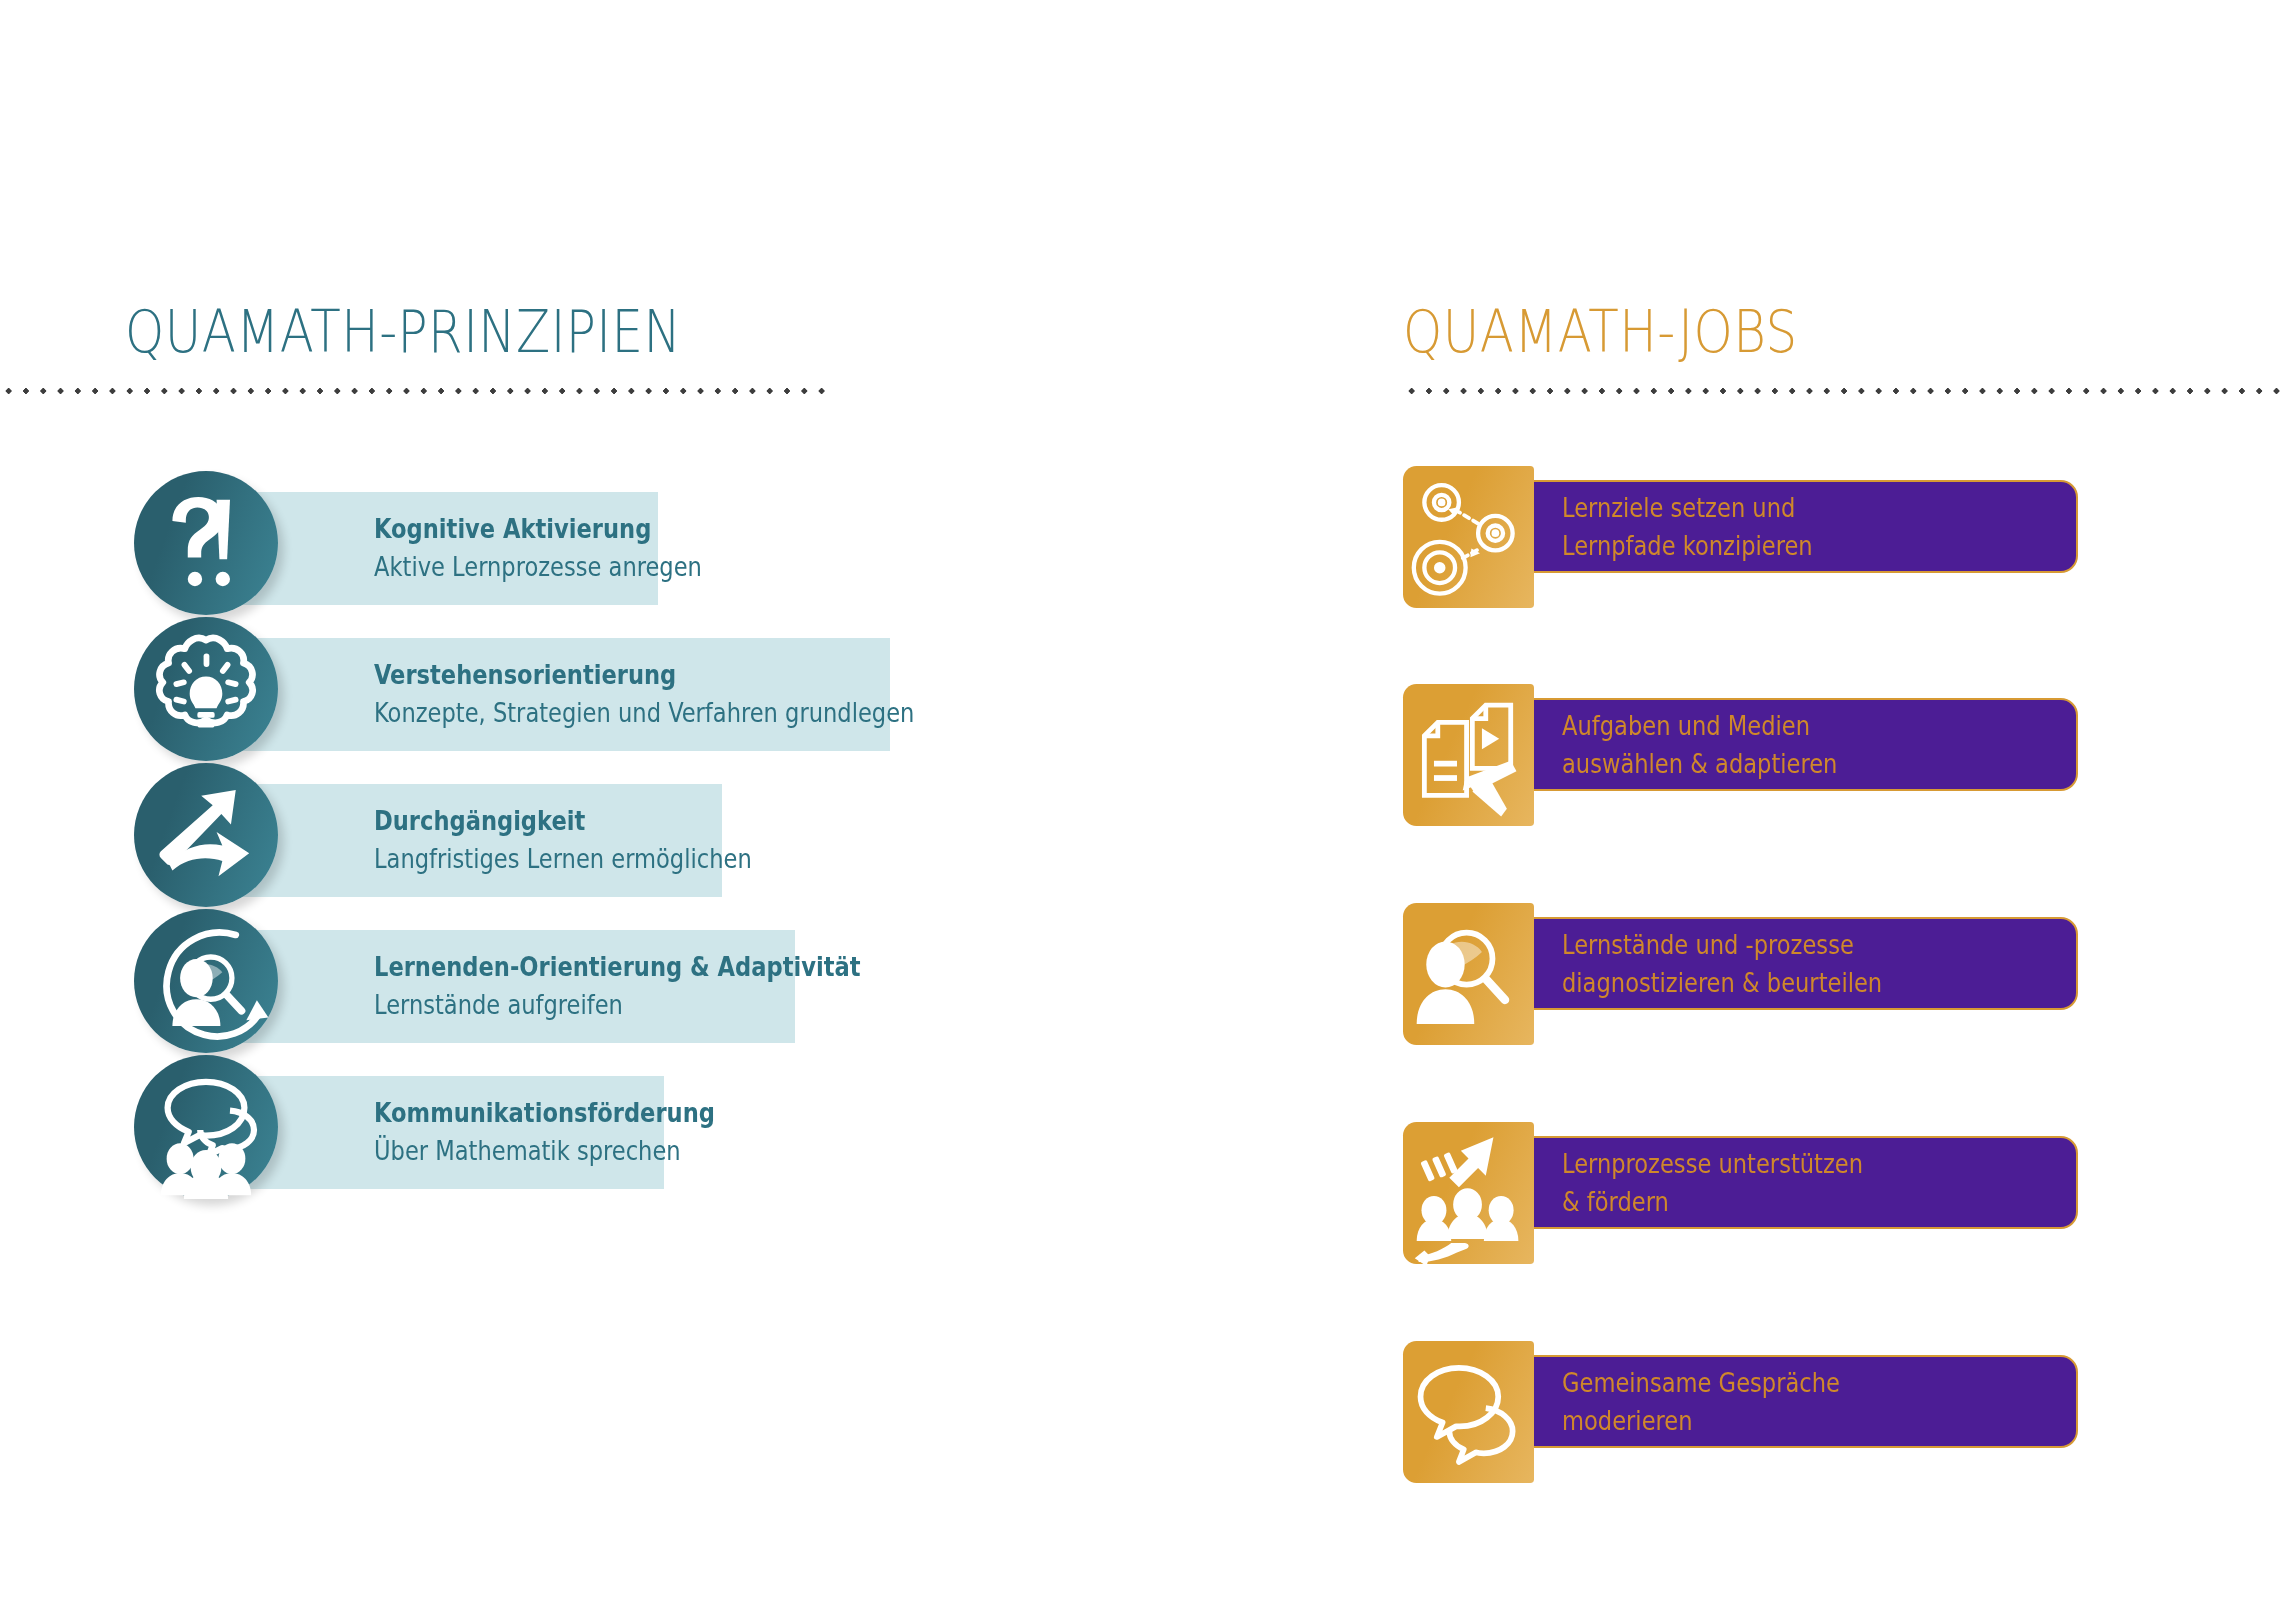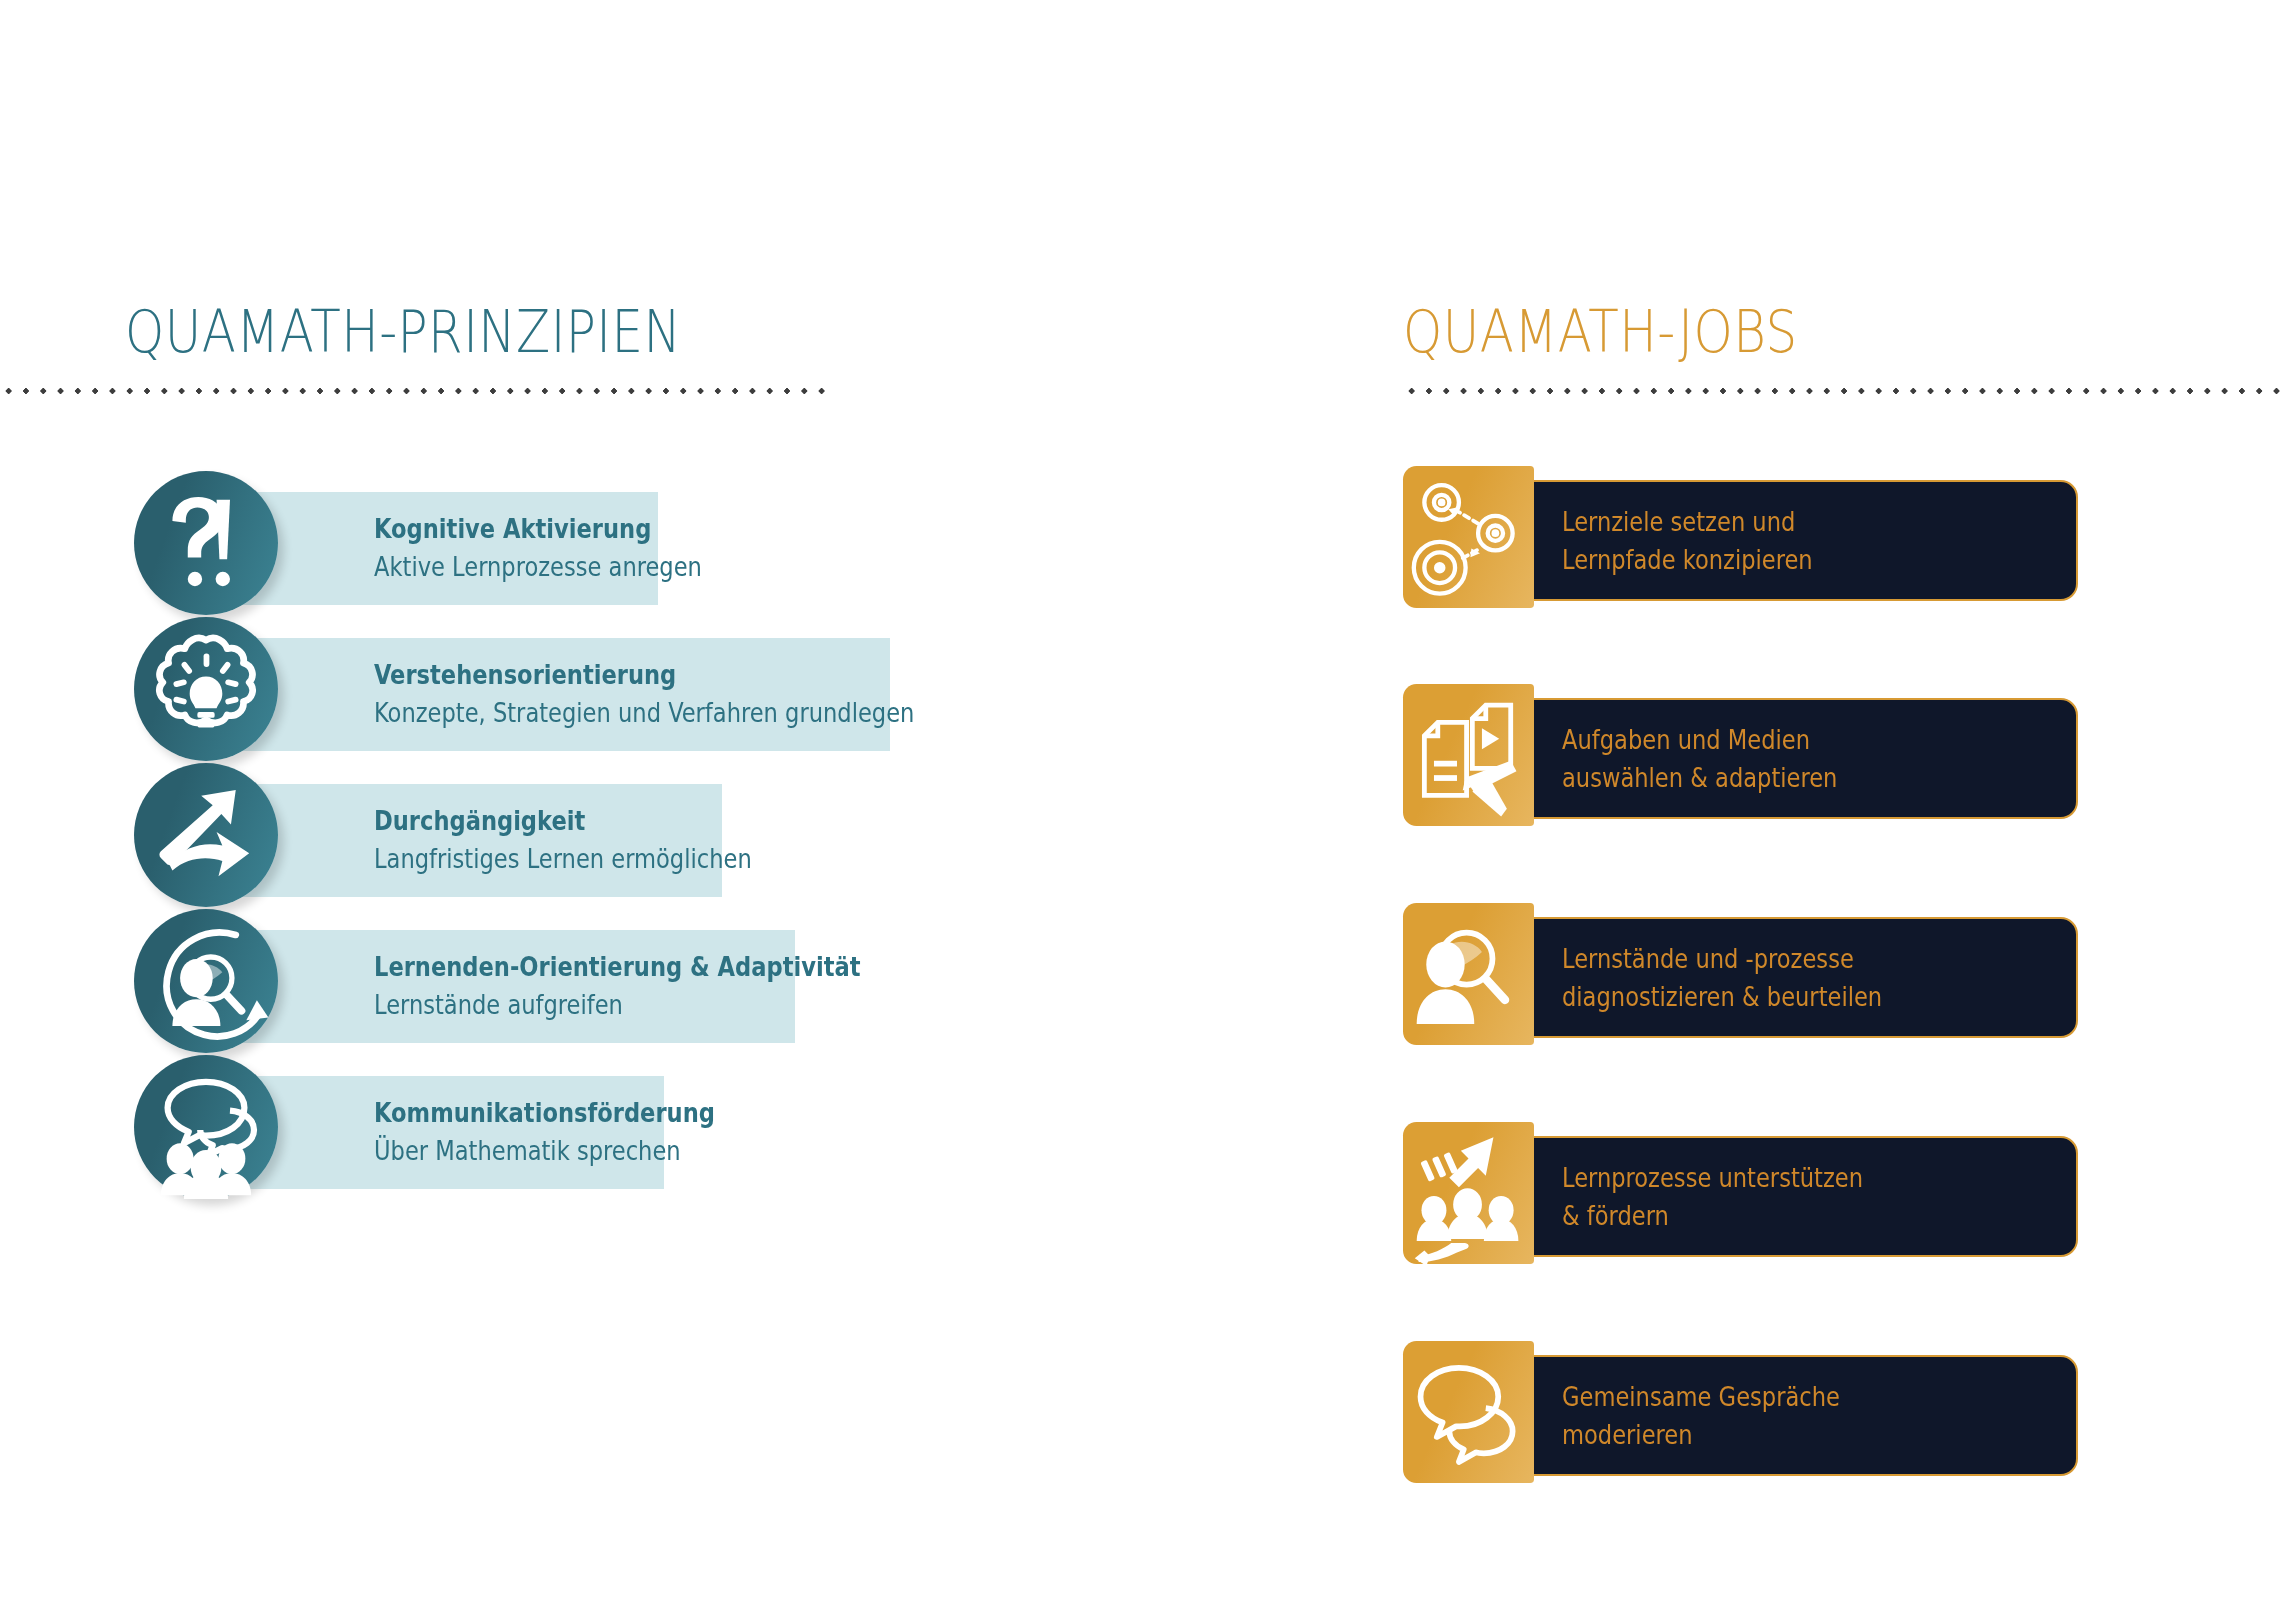--- a/index.html
+++ b/index.html
@@ -98,24 +98,24 @@
     background: linear-gradient(115deg, #dc9f34 0%, #dc9f34 38%, #e7b65f 100%);
     border-radius: 13.4px 3.8px 3.8px 13.4px;
     z-index: 3;
     display: flex; align-items: center; justify-content: center;
   }
   .j-tile svg { display: block; }
   .j-box {
     position: absolute;
     left: 113px;
     top: 14.4px;
-    height: 121px;
+    height: 93px;
     border: 2.9px solid #d79a34;
     border-radius: 17.3px;
-    background: #0f172a;
+    background: #4c1d95;
     display: flex;
     flex-direction: column;
     justify-content: center;
     padding-left: 44px;
     padding-right: 25px;
   }
   .j-line {
     font-size: 27px;
     font-weight: 400;
     color: #d0882a;

